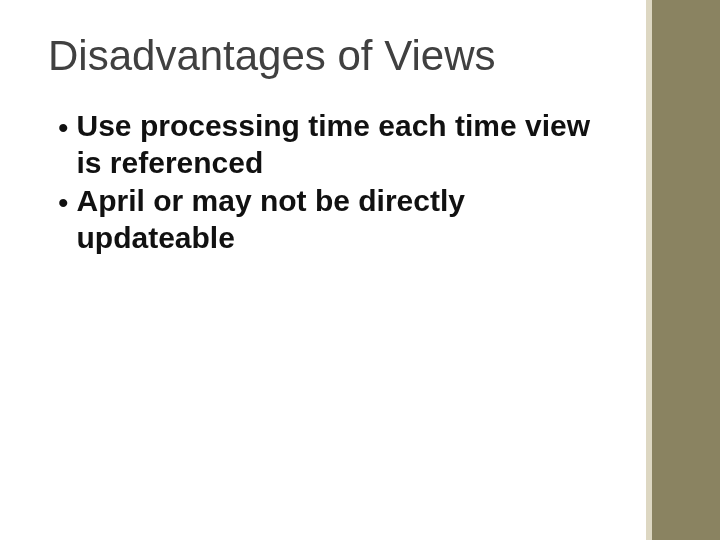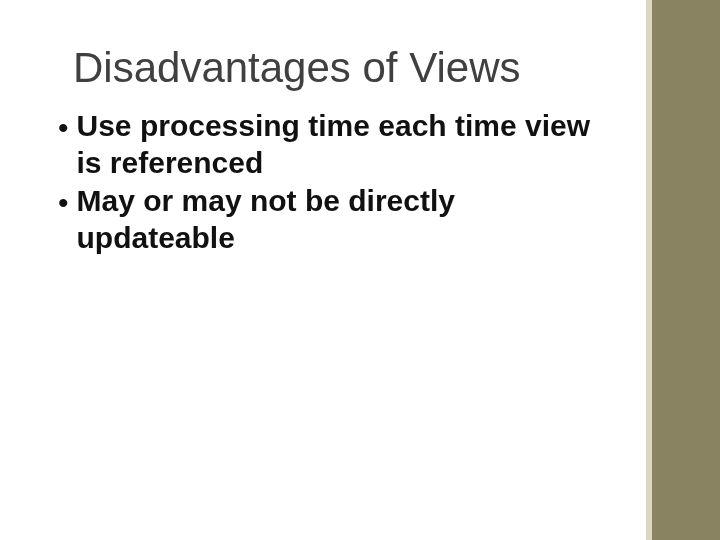--- a/index.html
+++ b/index.html
@@ -29,26 +29,25 @@
   .side-accent {
     position: absolute;
     top: 0;
     right: 68px;
     width: 6px;
     height: 540px;
     background: #ddd7c2;
   }
   .title {
     position: absolute;
-    top: 44px;
+    top: 32px;
     left: 48px;
     font-size: 42px;
     font-weight: 400;
     color: #404040;
-    margin-left: 25px;
   }
   .body {
     position: absolute;
     top: 108px;
     left: 58px;
     right: 120px;
     font-size: 30px;
     line-height: 1.22;
     color: #111;
   }
@@ -79,17 +78,17 @@
 
   <div class="title">Disadvantages of Views</div>
 
   <div class="body">
     <div class="bullet-row">
       <span class="dot">•</span>
       <span class="bullet-text">Use processing time each time view is referenced</span>
     </div>
     <div class="bullet-row">
       <span class="dot">•</span>
-      <span class="bullet-text">May or may not be directly updateable</span>
+      <span class="bullet-text">April or may not be directly updateable</span>
     </div>
   </div>
 
 </div>
 
 </body></html>

